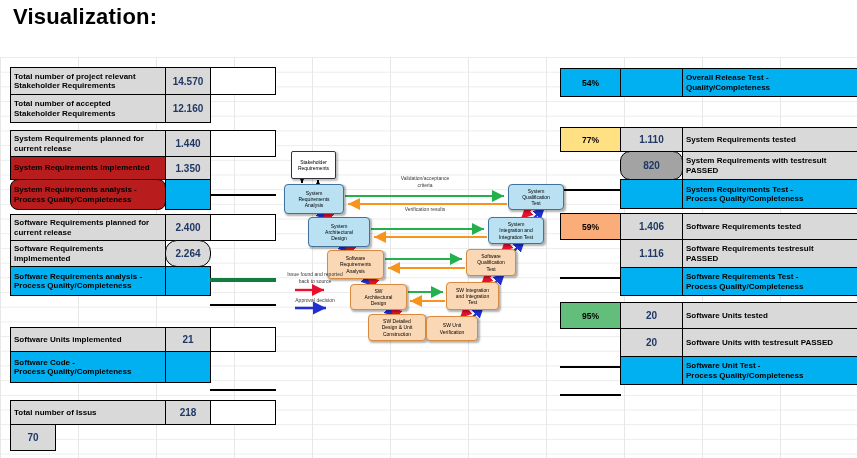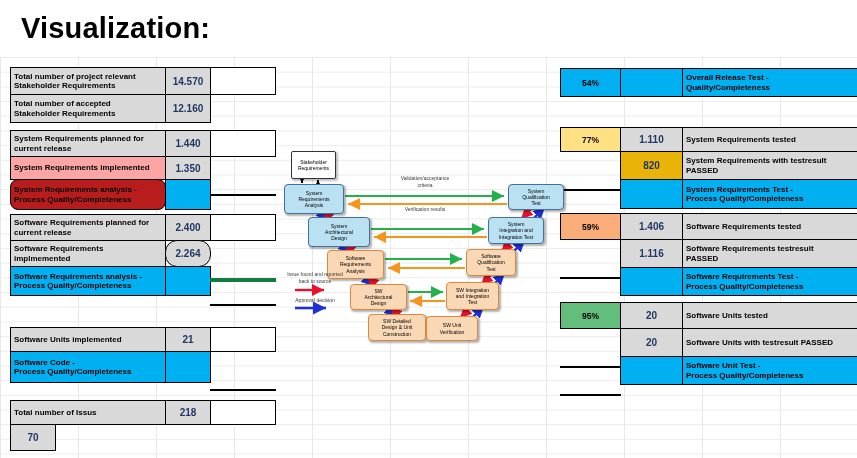--- a/index.html
+++ b/index.html
@@ -8,22 +8,22 @@
     background:#ffffff;font-family:"Liberation Sans",sans-serif;
   }
   .gridbg{
     position:absolute;left:0;top:57px;width:857px;height:401px;
     background-image:
       linear-gradient(to right,#e7e7e7 1px,transparent 1px),
       linear-gradient(to bottom,#ececec 1px,transparent 1px);
     background-size:78px 14.7px;
   }
   .title{
-    position:absolute;left:13px;top:4px;margin:8px;
-    font-size:29px;font-weight:800;color:#000;letter-spacing:.2px;
+    position:absolute;left:13px;top:4px;margin:0;
+    font-size:22px;font-weight:800;color:#000;letter-spacing:.2px;
   }
   
   .tbl{position:absolute;}
   .row{display:flex;}
   .cell{
     box-sizing:border-box;border:1px solid #000;background:#fff;
     margin-left:-1px;margin-top:-1px;
     display:flex;align-items:center;overflow:hidden;
   }
   .row .cell:first-child{margin-left:0;}
@@ -77,21 +77,21 @@
 </div>
 
 <div class="tbl" style="left:10px;top:130px;">
   <div class="row" style="height:27px">
     <div class="cell lbl lw" style="background: rgb(217, 217, 217);">System Requirements planned for
 current release</div>
     <div class="cell val vw" style="background: rgb(217, 217, 217);">1.440</div>
     <div class="cell pct pw"></div>
   </div>
   <div class="row" style="height:23px">
-    <div class="cell lbl lw" style="background: #fca5a5;">System Requirements implemented</div>
+    <div class="cell lbl lw" style="background: #b91c1c;">System Requirements implemented</div>
     <div class="cell val vw" style="background: rgb(217, 217, 217);">1.350</div>
     <div class="cell pct pw" style="background: rgb(99, 190, 123);">94%</div>
   </div>
   <div class="row" style="height:30px">
     <div class="cell lbl lw" style="background: #b91c1c; border-radius: 8px;">System Requirements analysis -
 Process Quality/Completeness</div>
     <div class="cell val vw" style="background: rgb(0, 176, 240);"></div>
     <div class="cell pct pw" style="background: rgb(0, 176, 240);">94%</div>
   </div>
 </div>
@@ -153,21 +153,21 @@
 </div>
 
 <div class="tbl" style="left:560px;top:127px;">
   <div class="row" style="height:25px">
     <div class="cell pct rpw" style="background: rgb(255, 224, 131);">77%</div>
     <div class="cell val rvw" style="background: rgb(217, 217, 217);">1.110</div>
     <div class="cell lbl rlw" style="background: rgb(217, 217, 217);">System Requirements tested</div>
   </div>
   <div class="row" style="height:28px">
     <div class="cell pct rpw" style="background: rgb(248, 168, 115);">57%</div>
-    <div class="cell val rvw" style="background: #eab308;">820</div>
+    <div class="cell val rvw" style="background: #a3a3a3; border-radius: 10px;">820</div>
     <div class="cell lbl rlw" style="background: rgb(217, 217, 217);">System Requirements with testresult
 PASSED</div>
   </div>
   <div class="row" style="height:29px">
     <div class="cell pct rpw" style="background: rgb(0, 176, 240);">57%</div>
     <div class="cell val rvw" style="background: rgb(0, 176, 240);"></div>
     <div class="cell lbl rlw" style="background: rgb(0, 176, 240);">System Requirements Test -
 Process Quality/Completeness</div>
   </div>
 </div>

